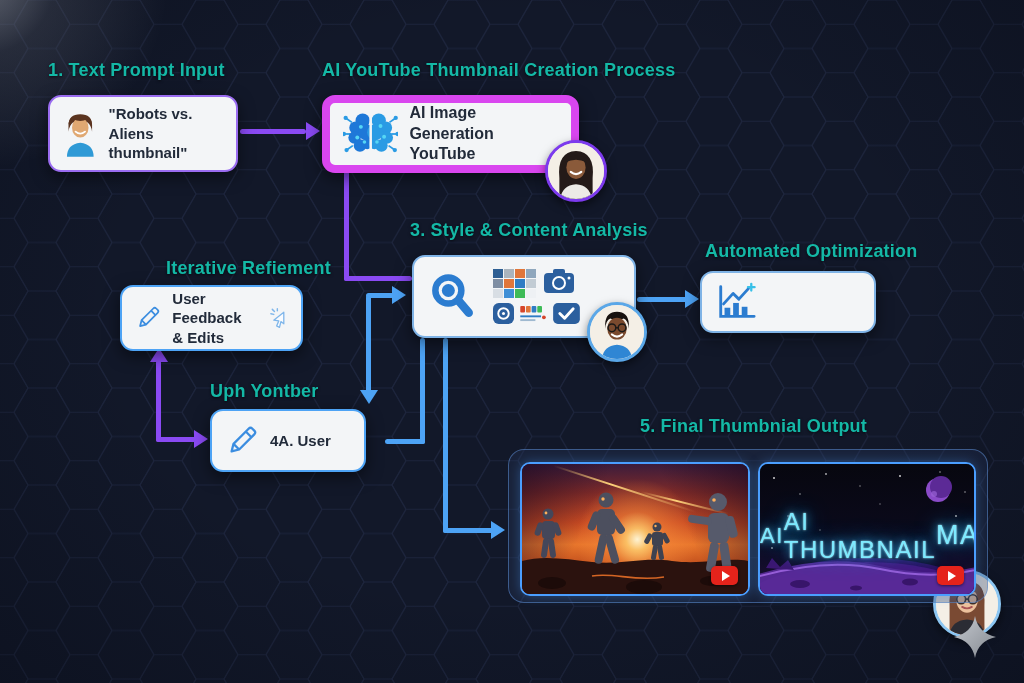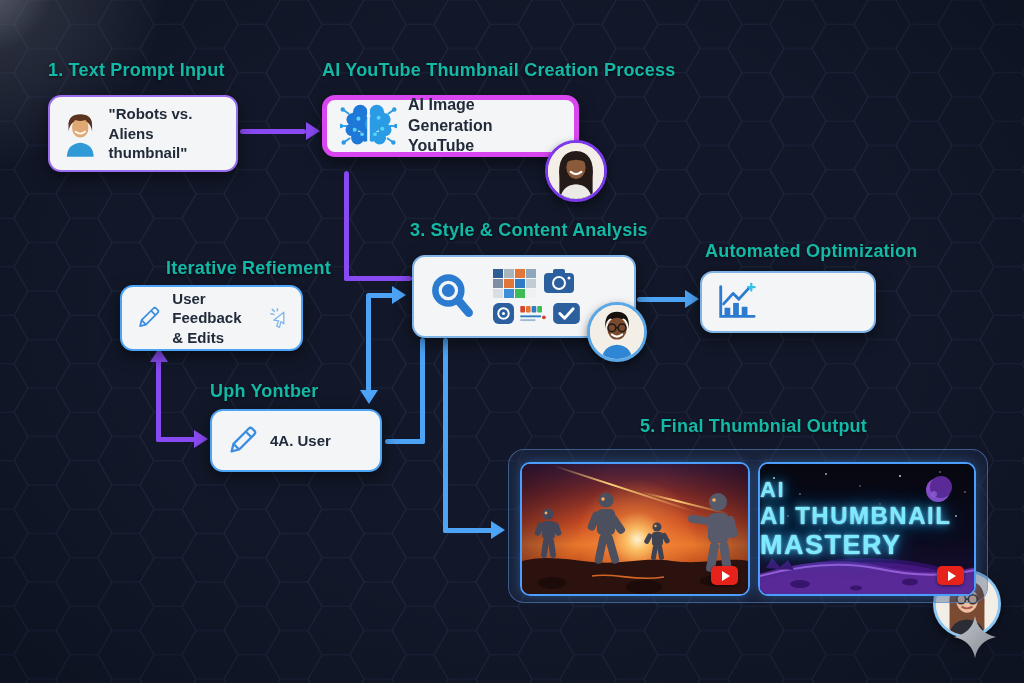--- a/index.html
+++ b/index.html
@@ -41,22 +41,22 @@
     border-radius:16px;background:rgba(40,56,92,.32);border:1px solid rgba(92,140,210,.55);}
   .thumb{position:absolute;width:226px;height:130px;border-radius:10px;overflow:hidden;
     border:2px solid #4a9eff;box-shadow:0 0 12px rgba(74,158,255,.35);}
   .layer{position:absolute;inset:0;}
   .yt{position:absolute;right:10px;bottom:9px;width:27px;height:19px;background:#e5231b;
     border-radius:5px;display:flex;align-items:center;justify-content:center;
     box-shadow:0 1px 3px rgba(0,0,0,.5);}
   .yt::after{content:"";display:block;margin-left:2px;
     border-left:8px solid #fff;border-top:5px solid transparent;border-bottom:5px solid transparent;}
 
-  .neon{position:absolute;inset:0;display:flex;flex-direction:column;
-    justify-content:flex-start;padding-top:13px;color:#7deaff;font-weight:700;letter-spacing:1.5px;
+  .neon{position:absolute;inset:0;display:flex;align-items:center;
+    justify-content:flex-start;padding-top:13px;color:#7deaff;font-weight:400;letter-spacing:1.5px;
     text-shadow:0 0 2px #c4f5ff,0 0 10px #2fb9f0,0 0 22px #1787c9;line-height:1.15;}
   .neon .l1{font-size:22px;}
   .neon .l2{font-size:24px;}
   .neon .l3{font-size:27px;}
 
   .streak{position:absolute;height:2px;border-radius:2px;
     background:linear-gradient(90deg, rgba(255,200,90,0), #ffd27a 40%, rgba(255,140,50,0));}
 </style>
 </head>
 <body>
@@ -125,21 +125,21 @@
       <path d="M16 26 Q22 31 28 26" stroke="#fff" stroke-width="2.4" fill="none" stroke-linecap="round"></path>
       <path d="M7 18 Q7 5 22 5 Q37 5 37 18 Q36 12 31 10 Q22 15 13 10 Q8 12 7 18 Z" fill="#5b3420"></path>
       <path d="M5 58 Q5 42 22 40 Q39 42 39 58 Z" fill="#2f9ad6"></path>
     </svg>
     <div class="node-text">
       <span>"Robots vs. Aliens</span>
       <span>thumbnail"</span>
     </div>
   </div>
 
-  <div class="node" style="left:322px;top:95px;width:257px;height:62px;border:5px solid #d946ef;">
+  <div class="node" style="left:322px;top:95px;width:257px;height:78px;border:8px solid #d946ef;">
     <svg width="58" height="54" viewBox="0 0 62 54">
       <g stroke="#2a9be4" stroke-width="2">
         <line x1="10" y1="14" x2="3" y2="9"></line>
           <line x1="8" y1="27" x2="1" y2="27"></line>
         <line x1="11" y1="40" x2="4" y2="45"></line>
           <line x1="52" y1="14" x2="59" y2="9"></line>
         <line x1="54" y1="27" x2="61" y2="27"></line>
           <line x1="51" y1="40" x2="58" y2="45"></line>
       </g>
       <g fill="#2a9be4">
@@ -259,21 +259,21 @@
         <path d="M6 6 L20 17 L13 18 L16 25 L12 27 L10 19 L6 22 Z" fill="#f8fbff" stroke="#7fb6ea" stroke-width="1.8" stroke-linejoin="round"></path>
       </g>
       <g stroke="#7fb6ea" stroke-width="2" stroke-linecap="round">
         <line x1="4" y1="8" x2="8" y2="9"></line>
           <line x1="6" y1="2" x2="9" y2="5"></line>
           <line x1="13" y1="1" x2="13" y2="4"></line>
       </g>
     </svg>
   </div>
 
-  <div class="node" style="left:210px;top:409px;width:172px;height:63px;border:2px solid #4da3f5;">
+  <div class="node" style="left:210px;top:409px;width:156px;height:63px;border:2px solid #4da3f5;">
     <svg width="34" height="34" viewBox="0 0 36 36">
       <path d="M7 29 L9 21 L25 5 Q27 3 29 5 L31 7 Q33 9 31 11 L15 27 Z" fill="#f3f5f7" stroke="#3b8de0" stroke-width="2.4" stroke-linejoin="round"></path>
       <path d="M9 21 L15 27 M22 8 L28 14" stroke="#3b8de0" stroke-width="2.4"></path>
     </svg>
     <div class="node-text">
       <span>4A. User</span>
     </div>
   </div>
 
   <div class="avatar ring-purple" style="left:545px;top:140px;width:56px;height:56px;">

